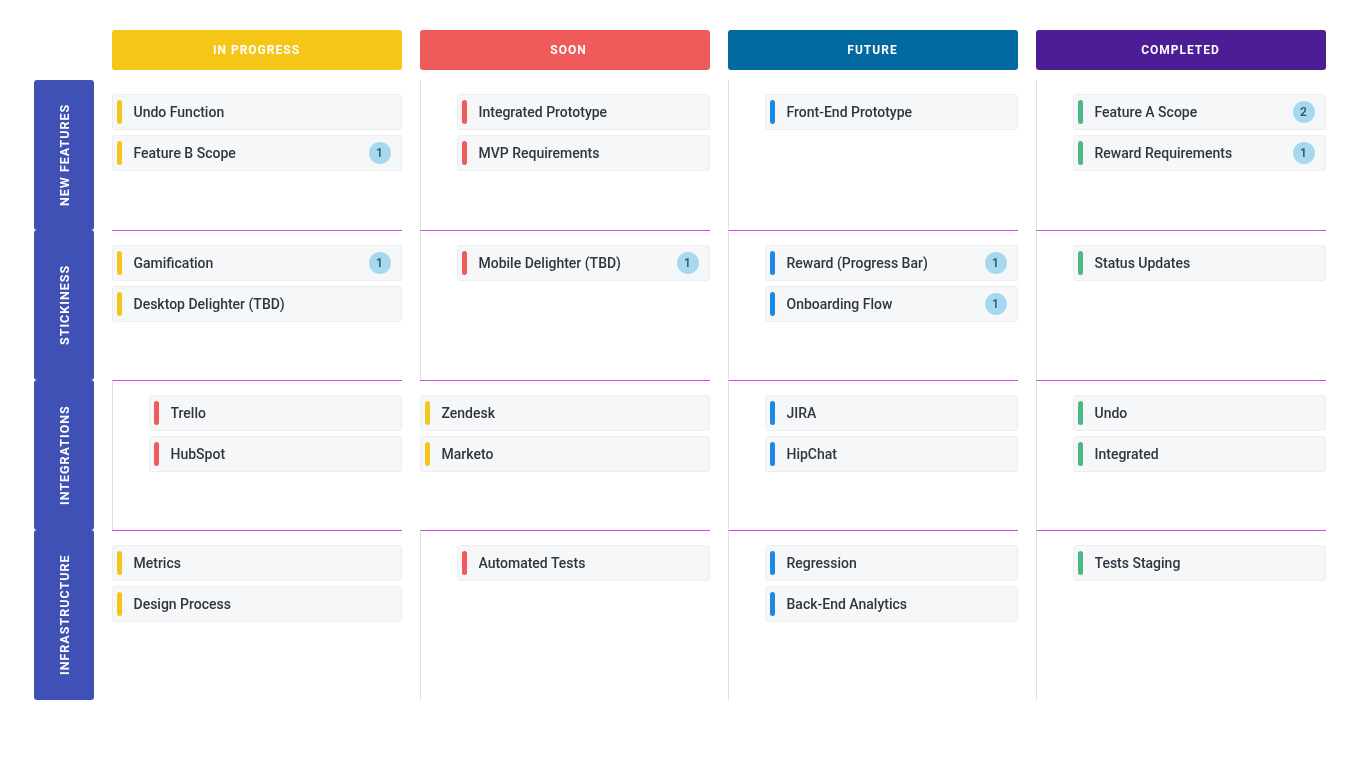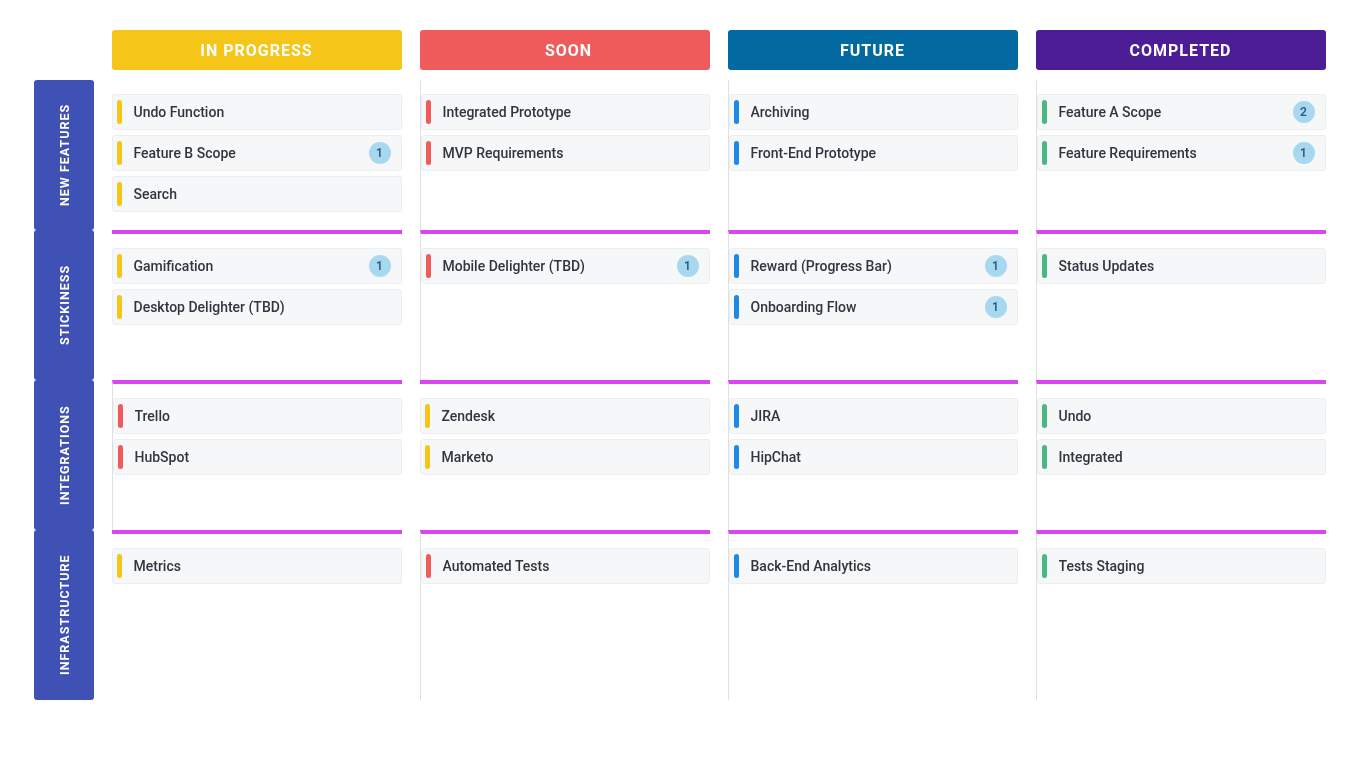--- a/index.html
+++ b/index.html
@@ -18,21 +18,21 @@
     
     .corner { }
     
     .col-header {
       height: 40px;
       display: flex;
       align-items: center;
       justify-content: center;
       color: #fff;
       font-weight: 700;
-      font-size: 16px;
+      font-size: 12px;
       letter-spacing: 1px;
       border-radius: 3px;
     }
     .col-in-progress { background: #f5c518; }
     .col-soon        { background: #ef5b5b; padding-left: 8px; }
     .col-future      { background: #0369a1; }
     .col-completed   { background: #4c1d95; }
     
     .row-label {
       background: #3f51b5;
@@ -48,25 +48,25 @@
       border-radius: 3px;
       text-align: center;
     }
     
     .cell {
       padding: 8px 0;
       min-height: 120px;
       position: relative;
     }
     .row-sep {
-      border-top: 4px solid #d946ef;
+      border-top: 1px solid #d946ef;
     }
     .col-sep {
       border-left: 1px solid #e0e0e0;
-      padding-left: 0;
+      padding-left: 36px;
     }
     .cell-inner {
       display: flex;
       flex-direction: column;
       gap: 5px;
       padding-top: 6px;
     }
     
     .card {
       background: #f6f7f8;
@@ -123,60 +123,52 @@
       <div class="cell-inner">
         <div class="card">
           <div class="stripe stripe-in-progress"></div>
           <div class="title">Undo Function</div>
         </div>
         <div class="card">
           <div class="stripe stripe-in-progress"></div>
           <div class="title">Feature B Scope</div>
           <div class="badge">1</div>
         </div>
-        <div class="card">
-          <div class="stripe stripe-in-progress"></div>
-          <div class="title">Search</div>
-        </div>
       </div>
     </div>
     <div class="cell col-sep">
       <div class="cell-inner">
         <div class="card">
           <div class="stripe stripe-soon"></div>
           <div class="title">Integrated Prototype</div>
         </div>
         <div class="card">
           <div class="stripe stripe-soon"></div>
           <div class="title">MVP Requirements</div>
         </div>
       </div>
     </div>
     <div class="cell col-sep">
       <div class="cell-inner">
-        <div class="card">
-          <div class="stripe stripe-future"></div>
-          <div class="title">Archiving</div>
-        </div>
         <div class="card">
           <div class="stripe stripe-future"></div>
           <div class="title">Front-End Prototype</div>
         </div>
       </div>
     </div>
     <div class="cell col-sep">
       <div class="cell-inner">
         <div class="card">
           <div class="stripe stripe-completed"></div>
           <div class="title">Feature A Scope</div>
           <div class="badge">2</div>
         </div>
         <div class="card">
           <div class="stripe stripe-completed"></div>
-          <div class="title">Feature Requirements</div>
+          <div class="title">Reward Requirements</div>
           <div class="badge">1</div>
         </div>
       </div>
     </div>
     <div class="row-label">STICKINESS</div>
     <div class="cell row-sep">
       <div class="cell-inner">
         <div class="card">
           <div class="stripe stripe-in-progress"></div>
           <div class="title">Gamification</div>
@@ -268,32 +260,40 @@
         </div>
       </div>
     </div>
     <div class="row-label">INFRASTRUCTURE</div>
     <div class="cell row-sep">
       <div class="cell-inner">
         <div class="card">
           <div class="stripe stripe-in-progress"></div>
           <div class="title">Metrics</div>
         </div>
+        <div class="card">
+          <div class="stripe stripe-in-progress"></div>
+          <div class="title">Design Process</div>
+        </div>
       </div>
     </div>
     <div class="cell row-sep col-sep">
       <div class="cell-inner">
         <div class="card">
           <div class="stripe stripe-soon"></div>
           <div class="title">Automated Tests</div>
         </div>
       </div>
     </div>
     <div class="cell row-sep col-sep">
       <div class="cell-inner">
+        <div class="card">
+          <div class="stripe stripe-future"></div>
+          <div class="title">Regression</div>
+        </div>
         <div class="card">
           <div class="stripe stripe-future"></div>
           <div class="title">Back-End Analytics</div>
         </div>
       </div>
     </div>
     <div class="cell row-sep col-sep">
       <div class="cell-inner">
         <div class="card">
           <div class="stripe stripe-completed"></div>

